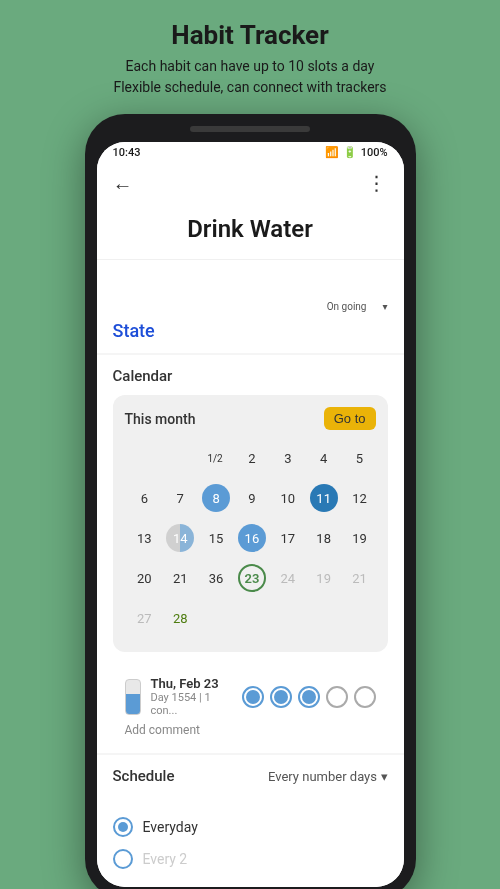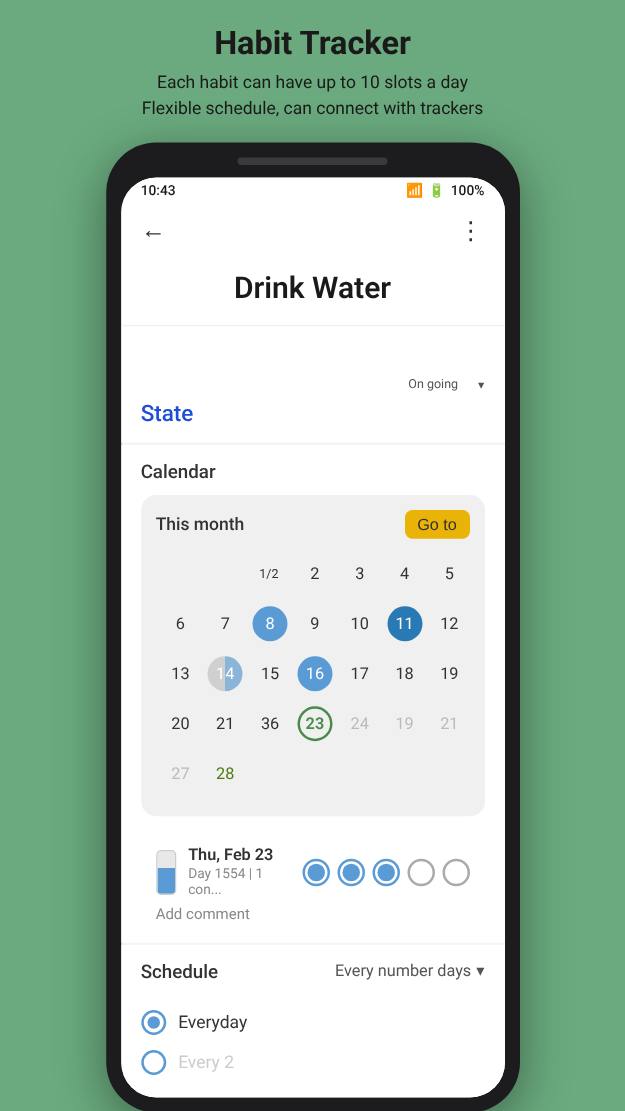--- a/index.html
+++ b/index.html
@@ -316,21 +316,21 @@
     .schedule-section {
       padding: 12px 16px;
       background: white;
       margin-top: 2px;
     }
 
     .schedule-header {
       display: flex;
       justify-content: space-between;
       align-items: center;
-      margin-bottom: 16px;
+      margin-bottom: 26px;
     }
 
     .schedule-label {
       font-size: 15px;
       font-weight: 500;
       color: #333;
     }
 
     .schedule-value {
       display: flex;

